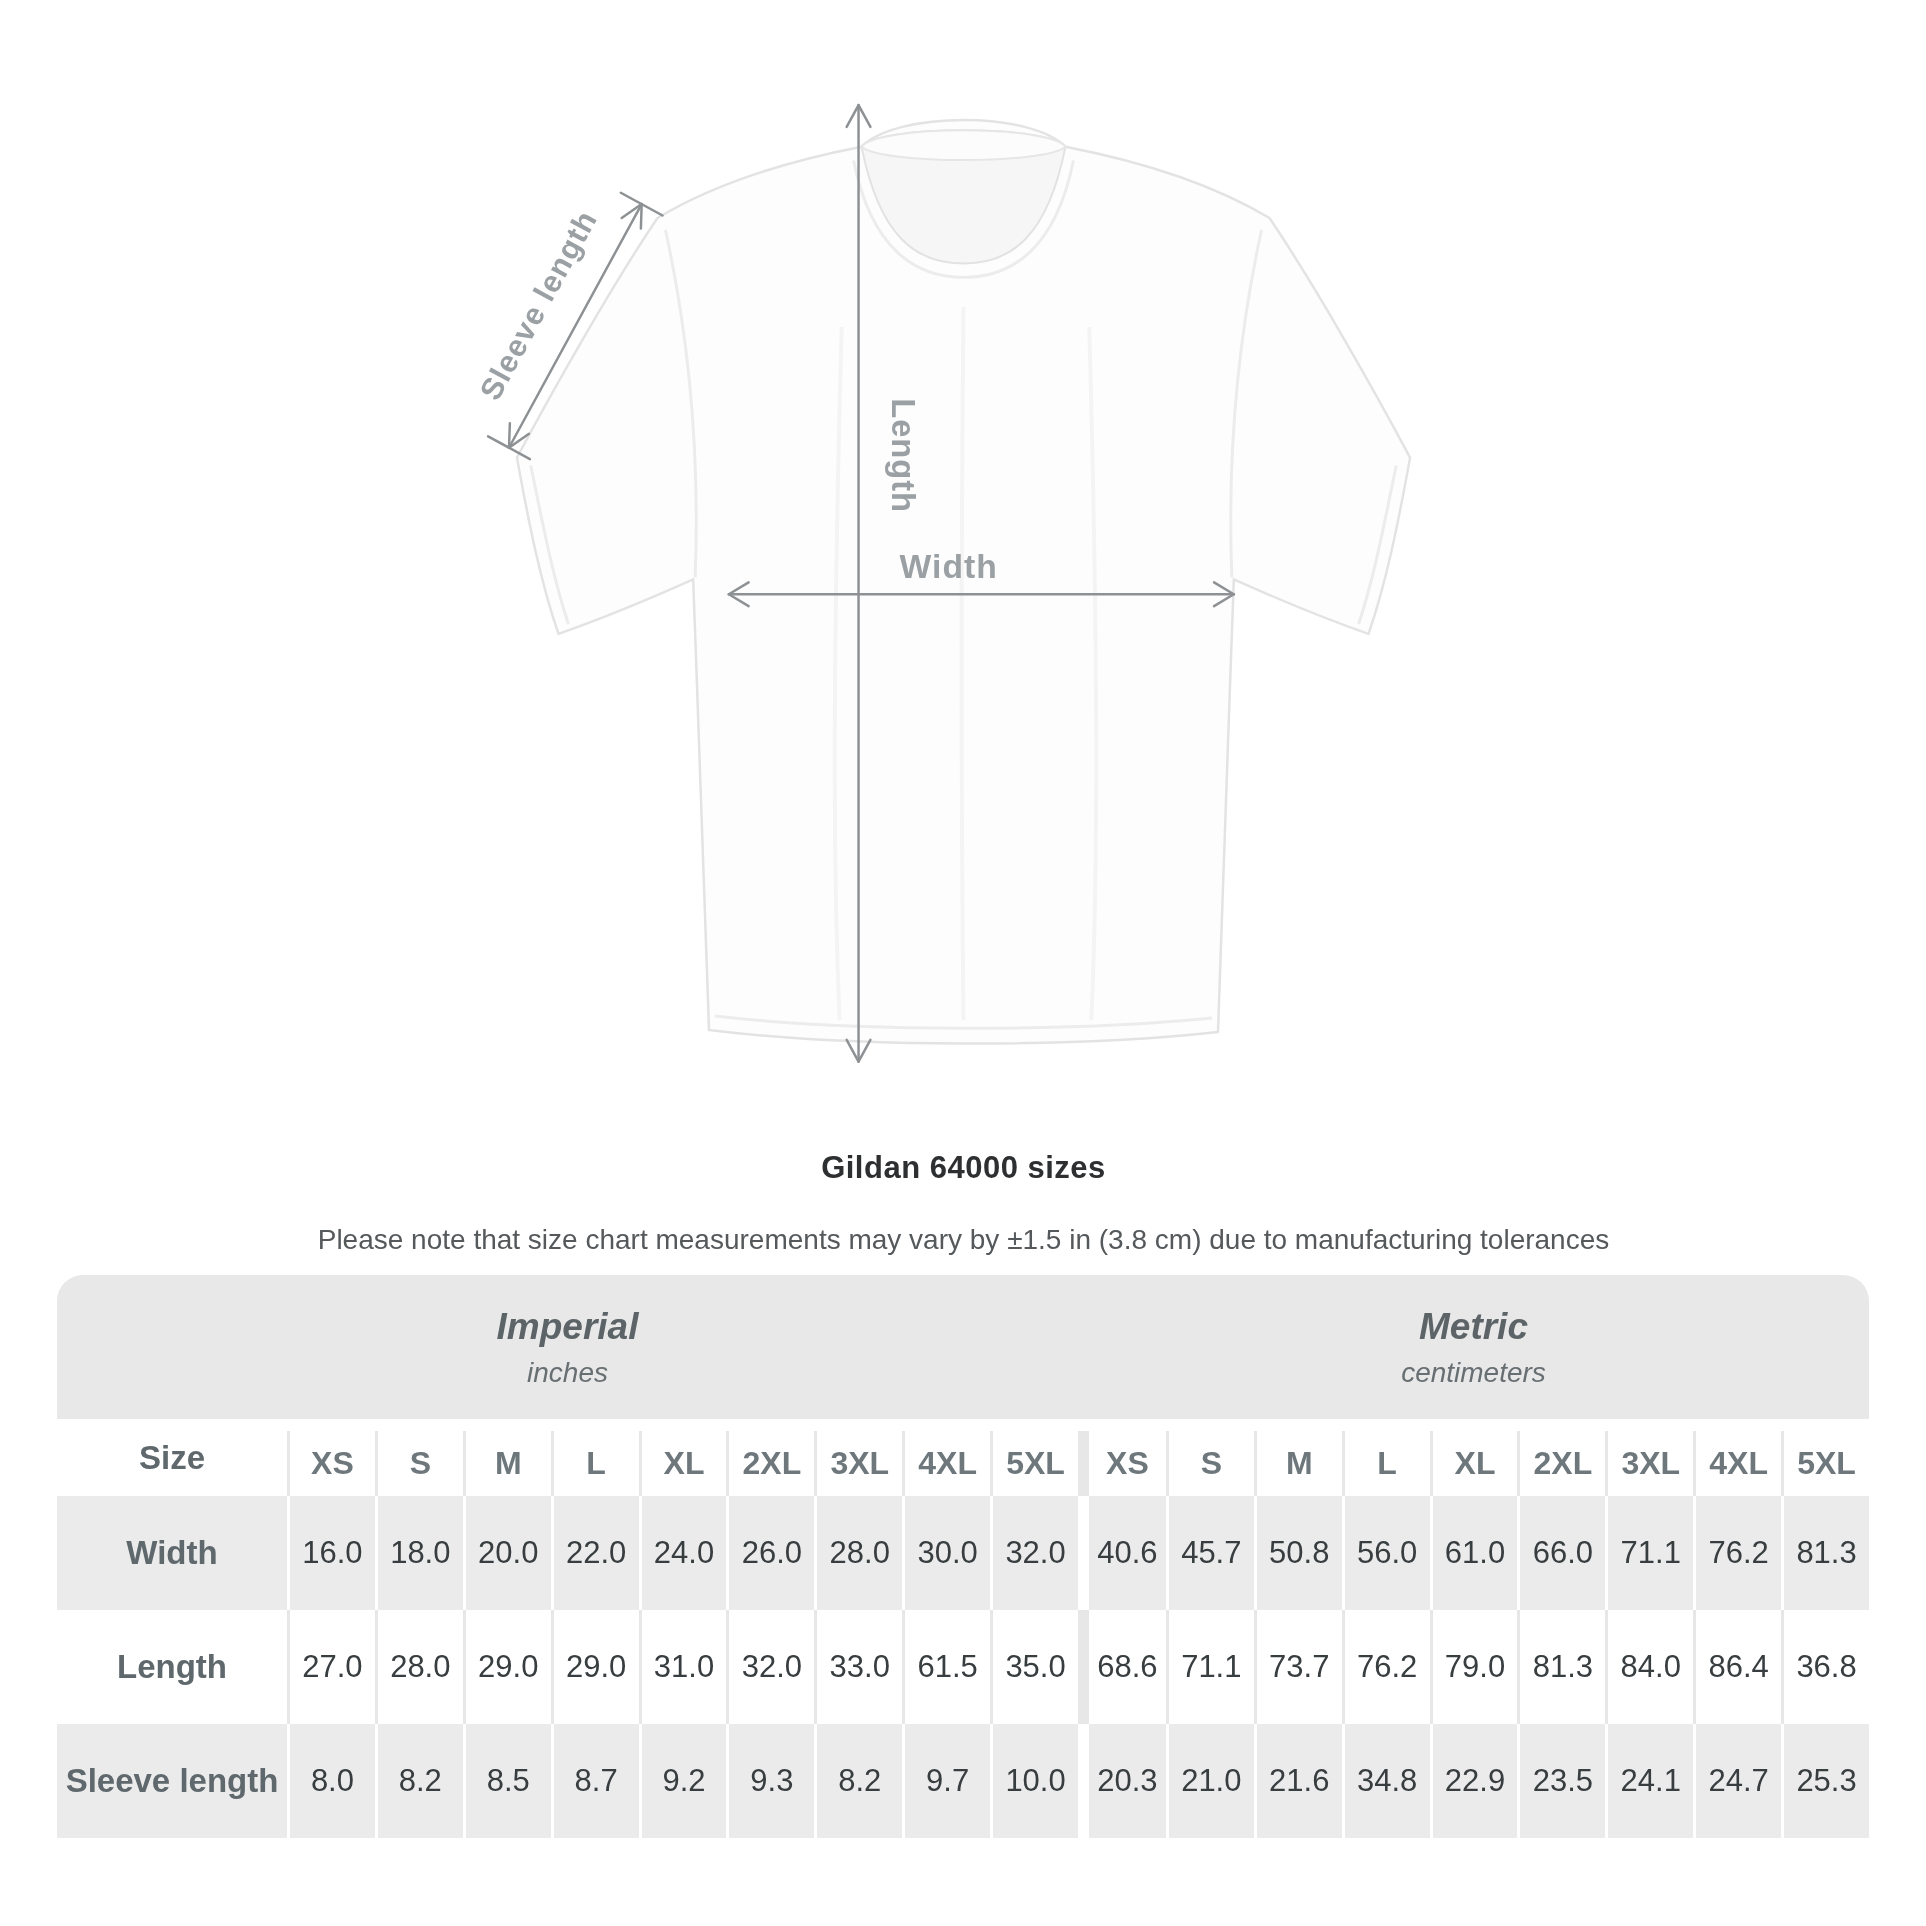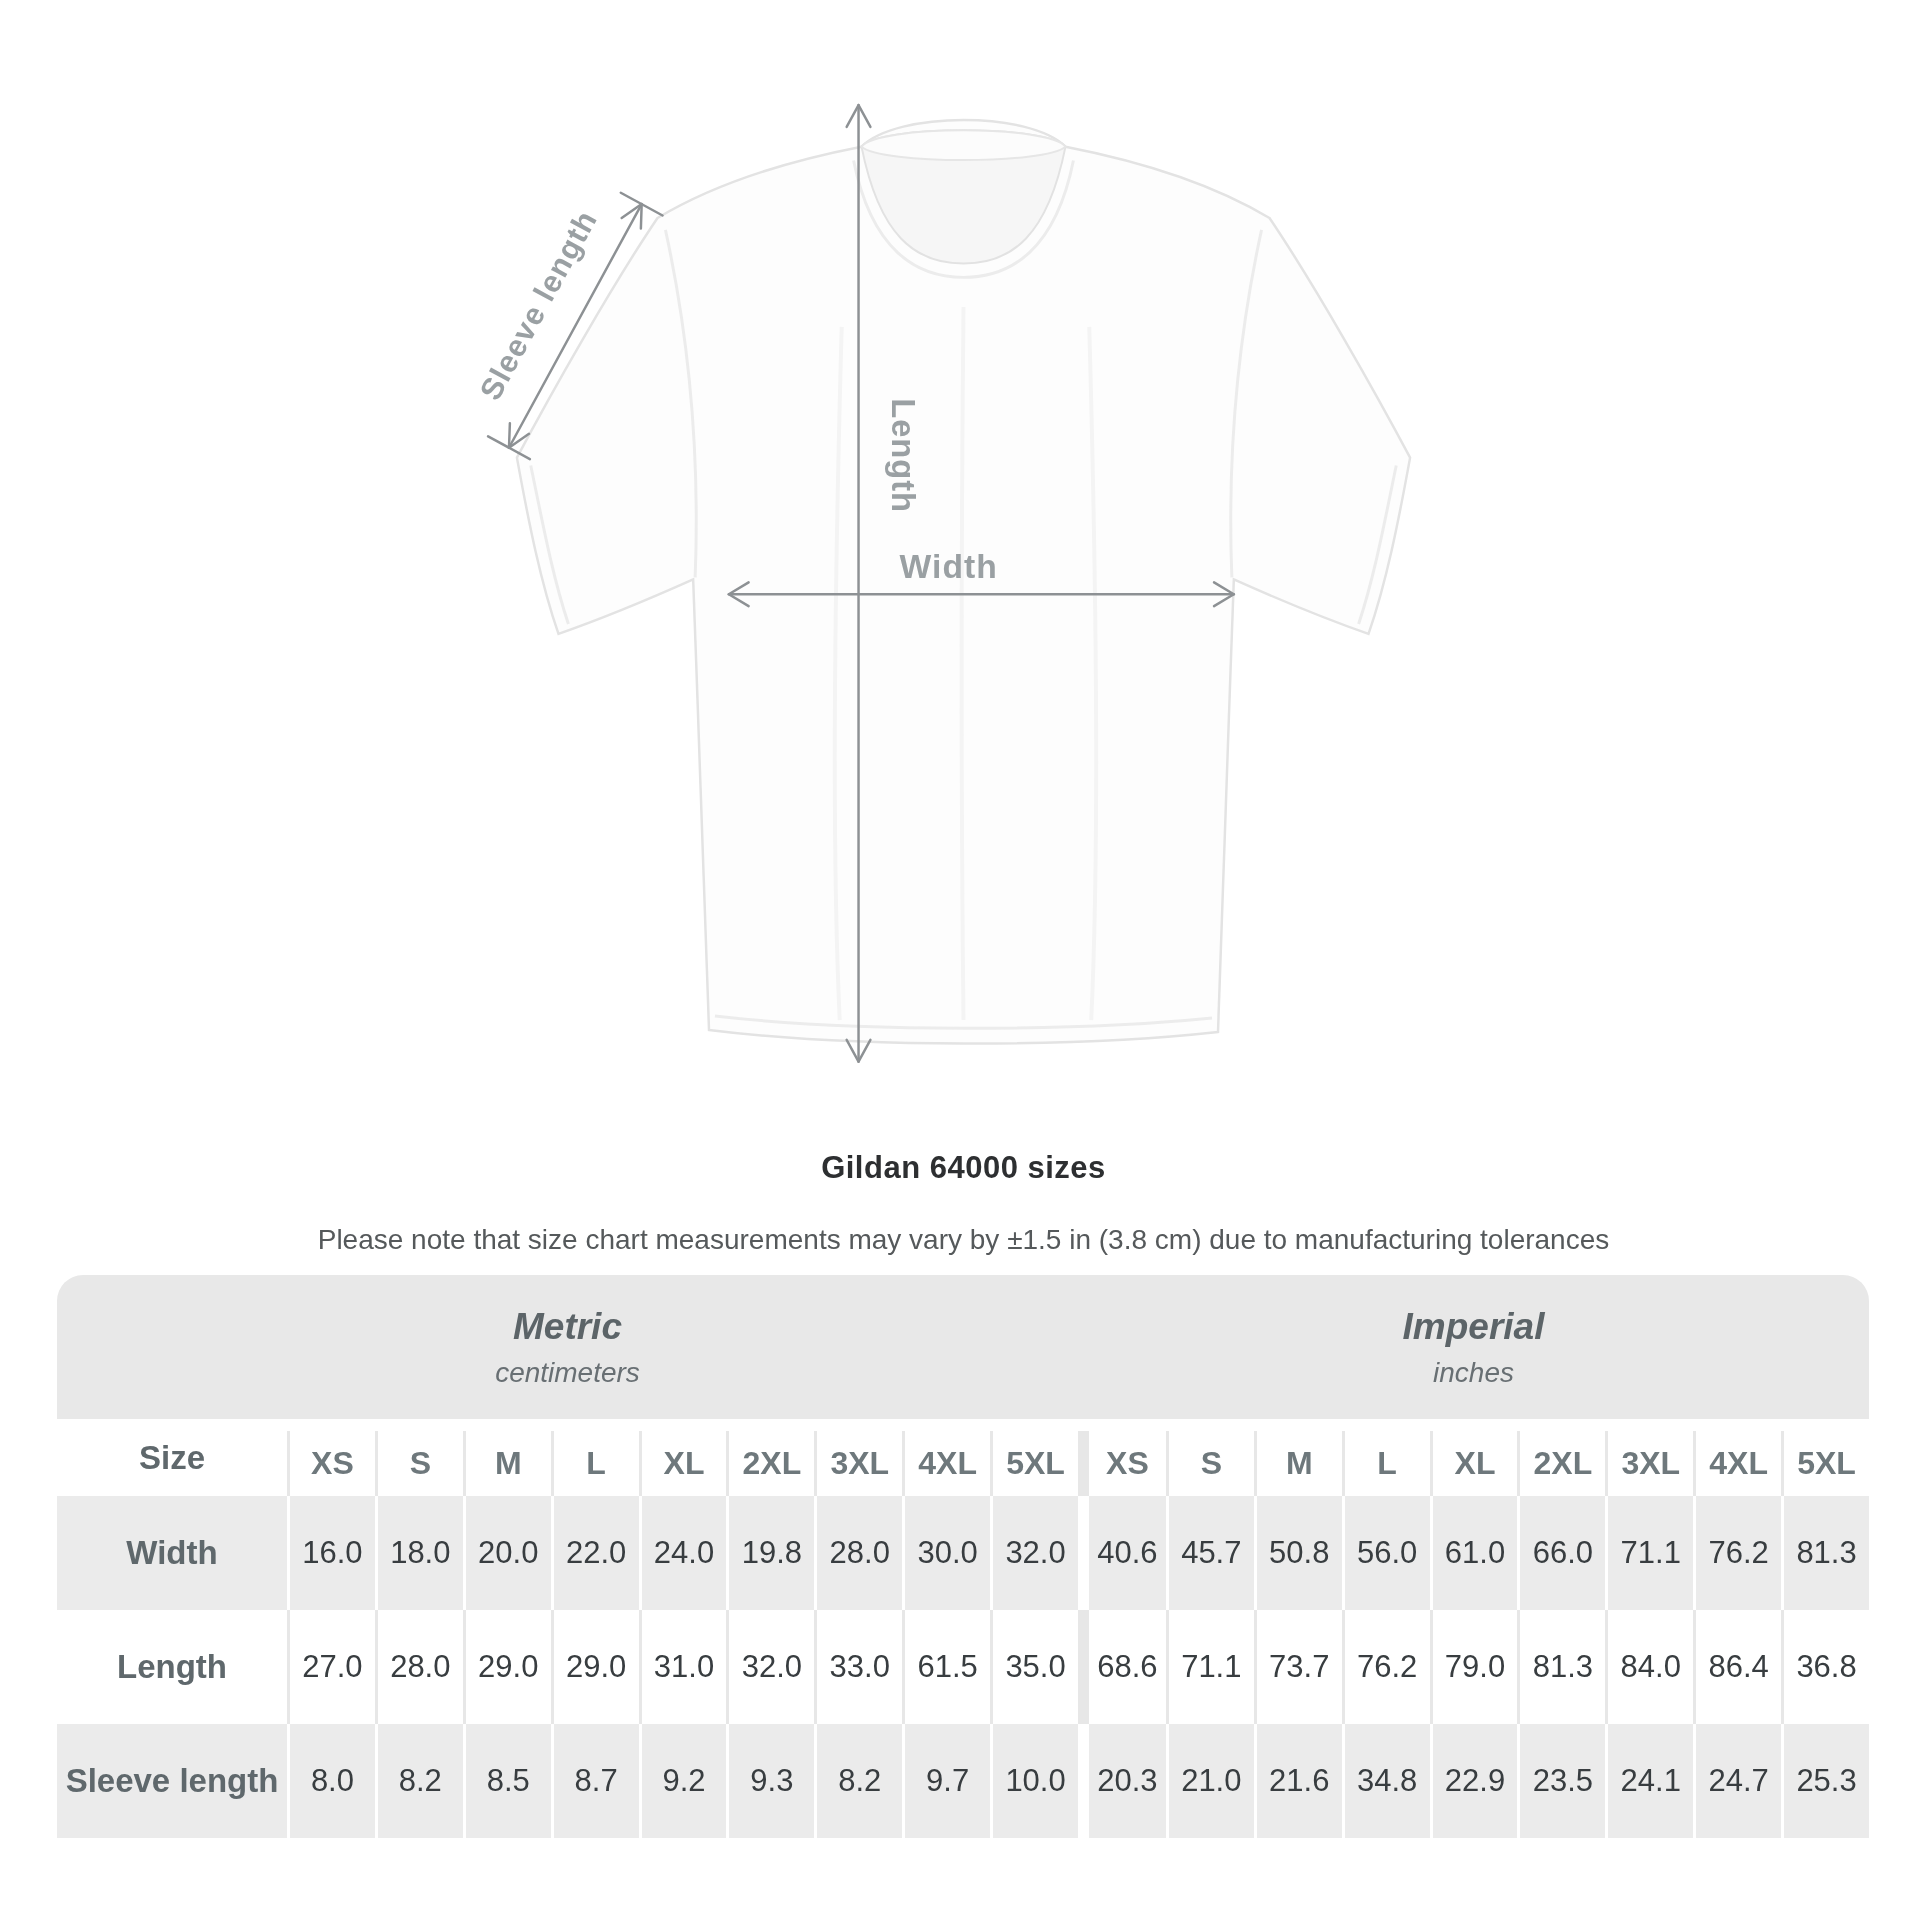--- a/index.html
+++ b/index.html
@@ -122,26 +122,26 @@
   </svg>
 </div>
 
 <h1 class="page-title">Gildan 64000 sizes</h1>
 <p class="page-subtitle">Please note that size chart measurements may vary by ±1.5 in (3.8 cm) due to manufacturing tolerances</p>
 
 <div class="size-table">
 
   <div class="thead">
     <div class="group">
+      <div class="group-name">Imperial</div>
+      <div class="group-unit">inches</div>
+    </div>
+    <div class="group">
       <div class="group-name">Metric</div>
       <div class="group-unit">centimeters</div>
-    </div>
-    <div class="group">
-      <div class="group-name">Imperial</div>
-      <div class="group-unit">inches</div>
     </div>
   </div>
 
   <div class="row row-sizes row-white">
     <div class="label-cell">Size</div>
   <div class="cell">XS</div>
       <div class="cell">S</div>
       <div class="cell">M</div>
       <div class="cell">L</div>
       <div class="cell">XL</div>
@@ -160,21 +160,21 @@
       <div class="cell">5XL</div>
     </div>
 
   <div class="row row-data row-gray">
     <div class="label-cell">Width</div>
   <div class="cell">16.0</div>
       <div class="cell">18.0</div>
       <div class="cell">20.0</div>
       <div class="cell">22.0</div>
       <div class="cell">24.0</div>
-      <div class="cell">19.8</div>
+      <div class="cell">26.0</div>
       <div class="cell">28.0</div>
       <div class="cell">30.0</div>
       <div class="cell">32.0</div>
       <div class="cell group-start">40.6</div>
       <div class="cell">45.7</div>
       <div class="cell">50.8</div>
       <div class="cell">56.0</div>
       <div class="cell">61.0</div>
       <div class="cell">66.0</div>
       <div class="cell">71.1</div>

